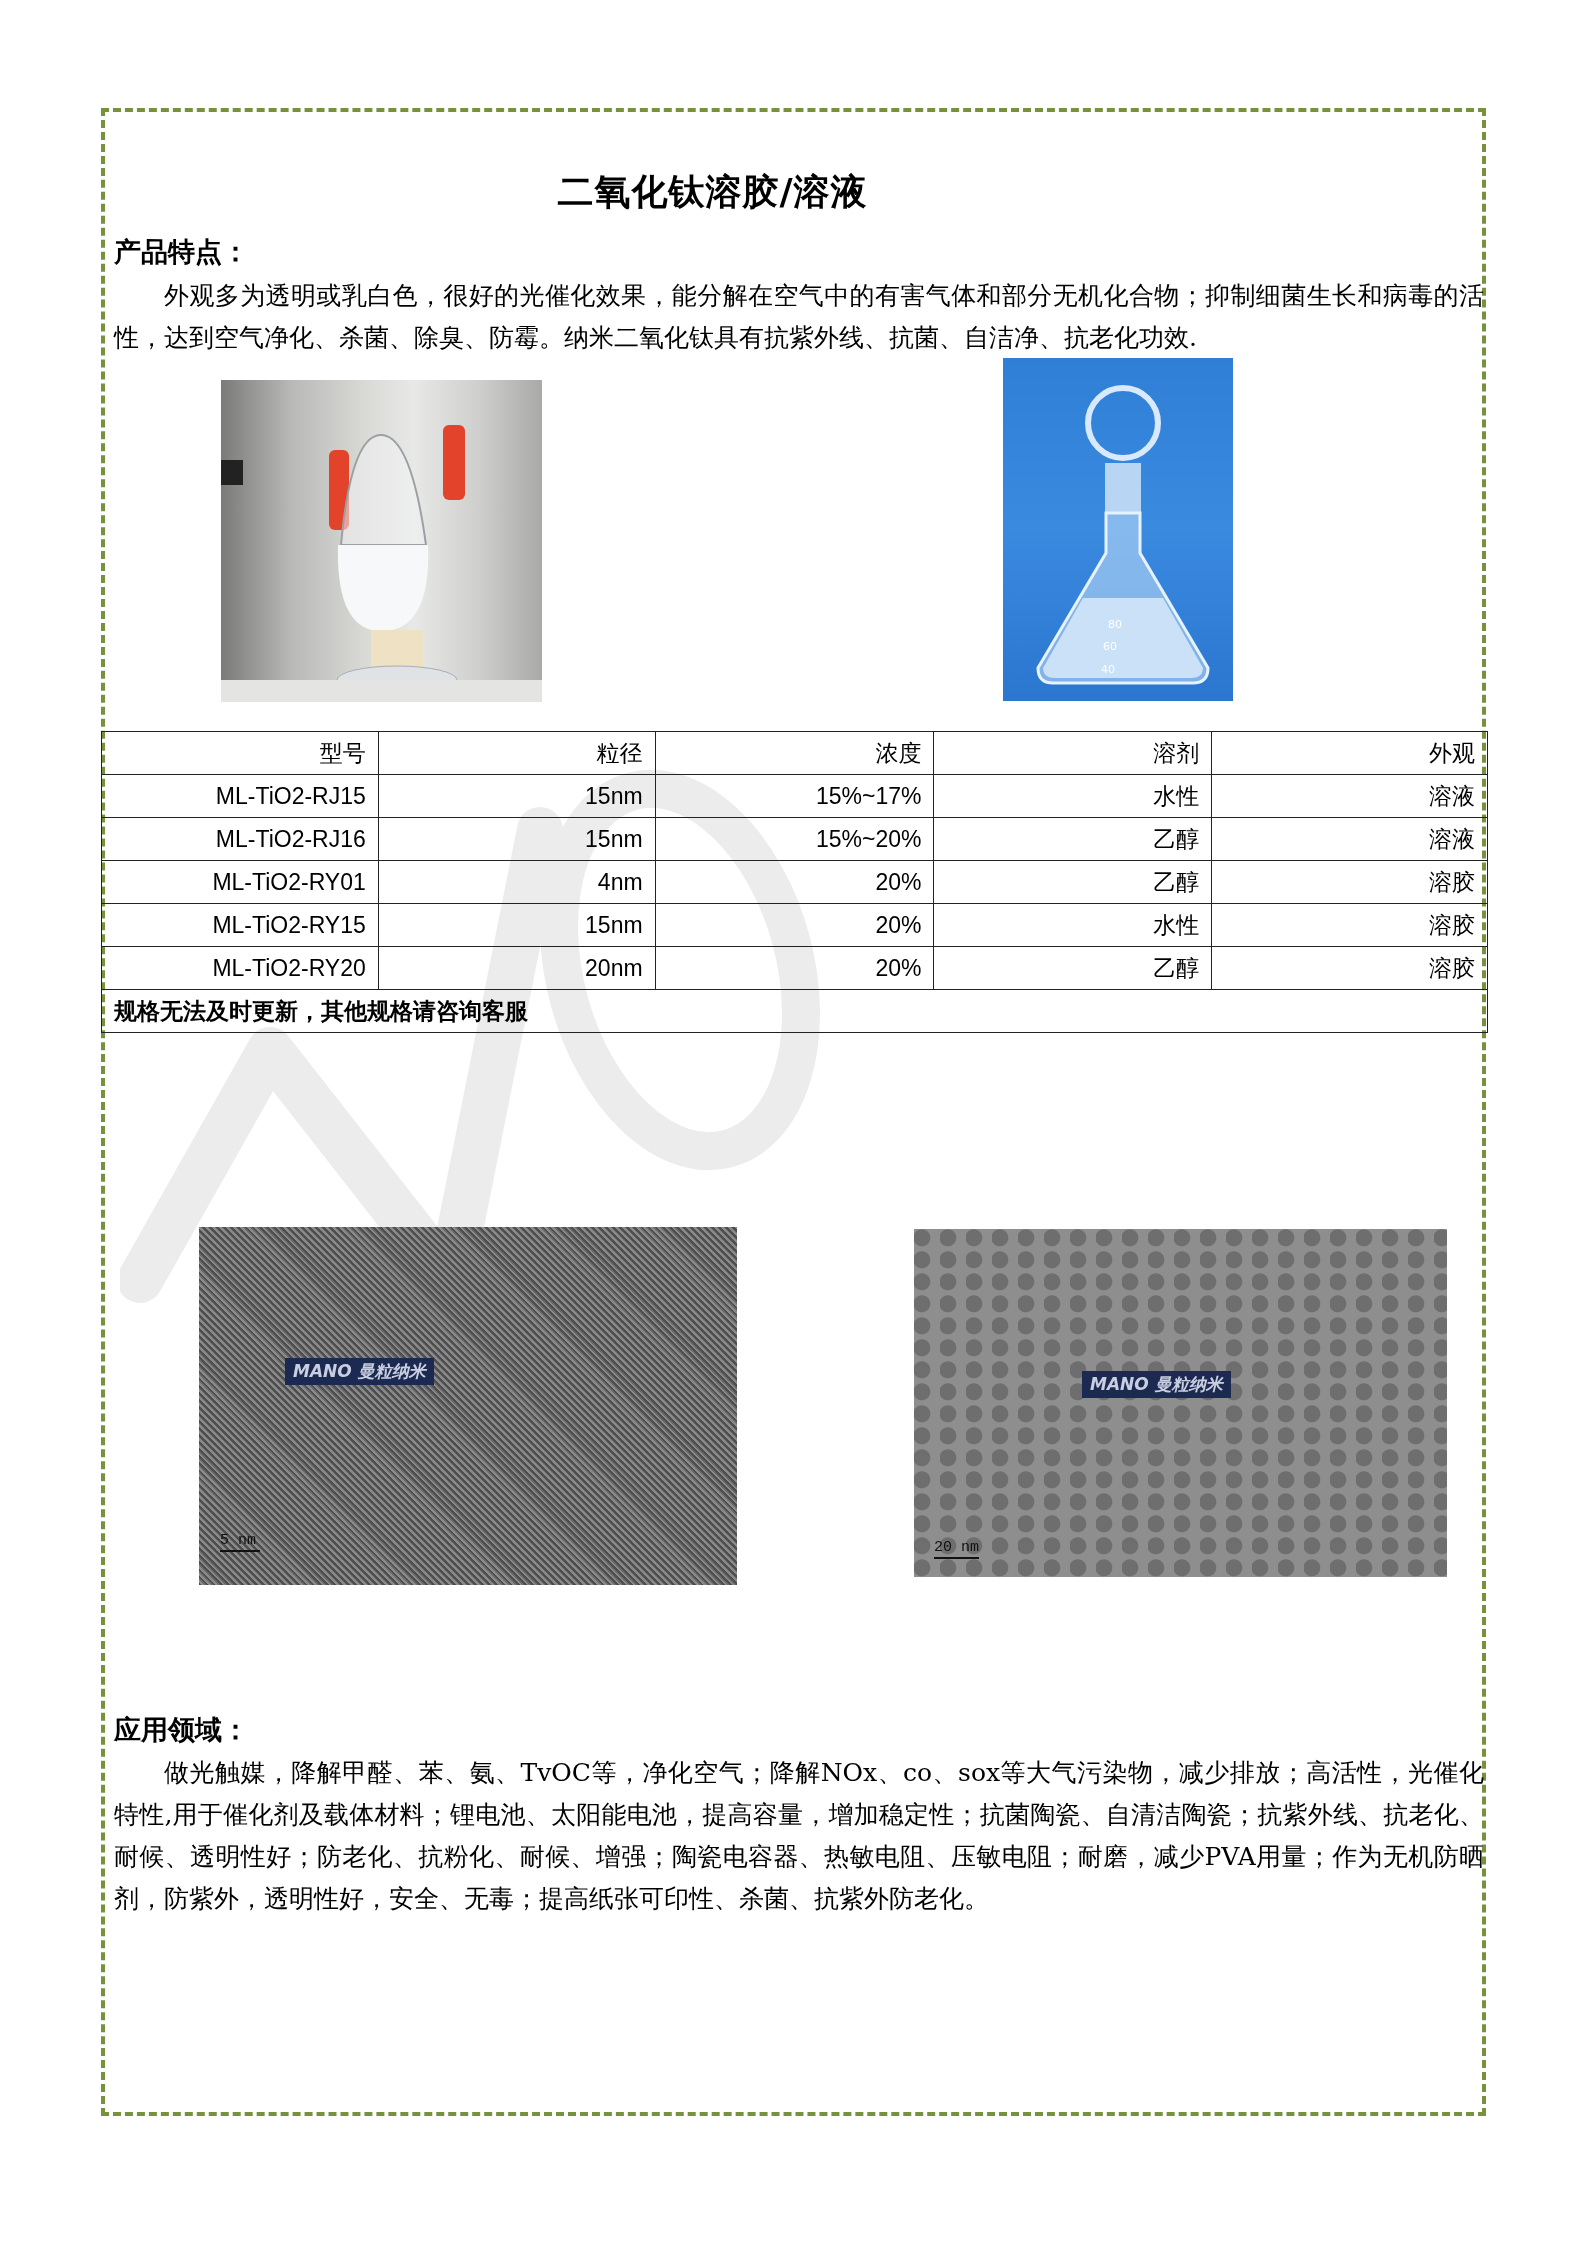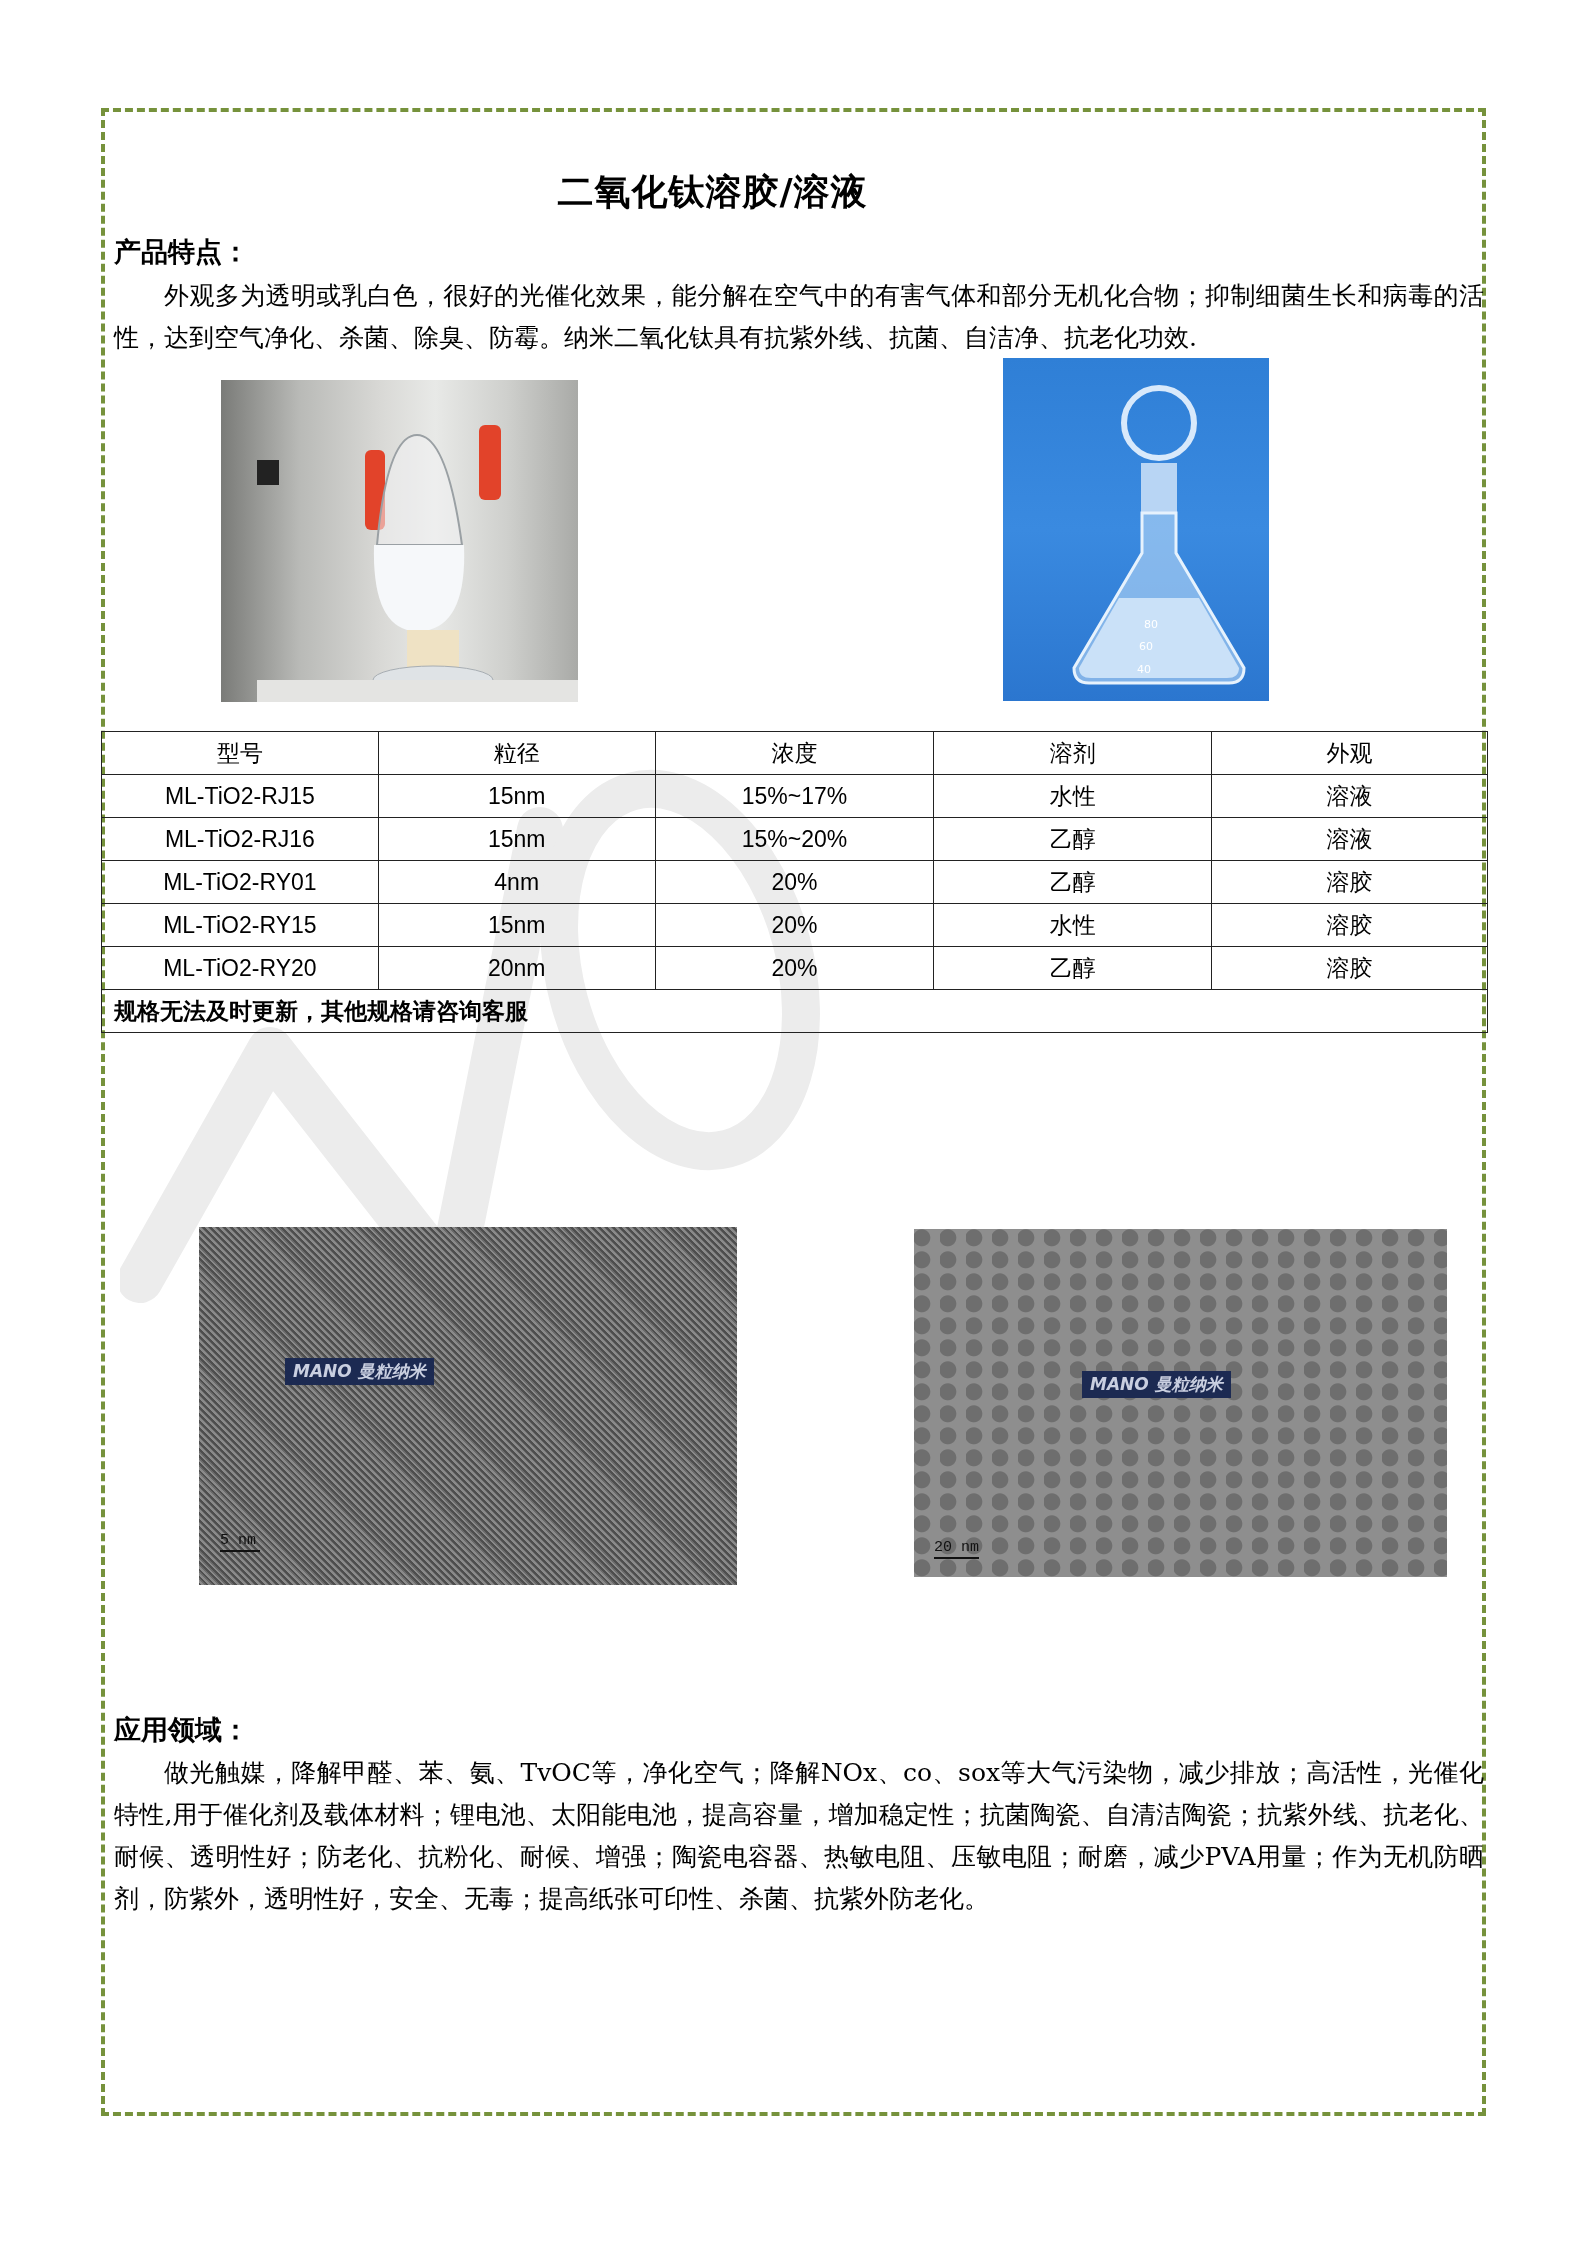--- a/index.html
+++ b/index.html
@@ -8,29 +8,29 @@
   .frame { position:absolute; left:101px; top:108px; width:1385px; height:2008px;
            box-sizing:border-box; border:4px dashed #76923c; }
   .watermark { position:absolute; left:120px; top:720px; width:740px; height:680px; pointer-events:none; }
   .title { position:absolute; left:0; width:1425px; top:168px; text-align:center;
            font-family:"DejaVu Sans", "Liberation Sans", sans-serif; font-weight:bold;
            font-size:36px; letter-spacing:1px; }
   .section-h { position:absolute; left:114px; font-family:"DejaVu Sans", "Liberation Sans", sans-serif;
                font-weight:bold; font-size:27px; }
   .para { position:absolute; left:114px; width:1370px; font-size:25px; line-height:42px;
           text-indent:2em; text-align:justify; margin:0; }
-  .photo { position:absolute; overflow:hidden;padding-left:36px; }
+  .photo { position:absolute; overflow:hidden; }
   .photo-left { left:221px; top:380px; width:321px; height:322px;
                 background:linear-gradient(90deg,#7a7b78 0%,#b9bab7 22%,#d9d9d6 45%,#e8e9e7 60%,#cfd0cd 80%,#a9aaa7 100%); }
   .photo-right { left:1003px; top:358px; width:230px; height:343px;
                  background:linear-gradient(180deg,#2f7fd6 0%,#3a8ae0 50%,#2b76cf 100%); }
   table.spec { position:absolute; left:101px; top:731px; width:1387px; border-collapse:collapse;
                font-family:"Liberation Sans", "DejaVu Sans", sans-serif; font-size:23px; }
   table.spec td, table.spec th { border:1.5px solid #222; height:42px; padding:0 12px;
-               text-align:center; font-weight:normal; }
+               text-align:right; font-weight:normal; }
   table.spec th { font-family:"DejaVu Serif", "Liberation Serif", serif; }
   table.spec td.cn { font-family:"DejaVu Serif", "Liberation Serif", serif; }
   table.spec td.note { text-align:left; font-weight:bold; font-family:"DejaVu Sans", "Liberation Sans", sans-serif; }
   .tem { position:absolute; overflow:hidden; }
   .tem-left { left:199px; top:1227px; width:538px; height:358px;
               background:repeating-linear-gradient(45deg,#4e4e4e 0 2px,#8a8a8a 2px 4px,#6a6a6a 4px 5px); }
   .tem-right { left:914px; top:1229px; width:533px; height:348px;
                background:radial-gradient(circle at 30% 40%,#6e6e6e 0 8px,transparent 9px) 0 0/26px 22px, #8e8e8e; }
   .tem-label { position:absolute; background:#1c2a52; color:#c9cfe0; font-family:"DejaVu Sans", "Liberation Sans", sans-serif;
                font-weight:bold; font-style:italic; font-size:17px; padding:2px 8px; white-space:nowrap; }

